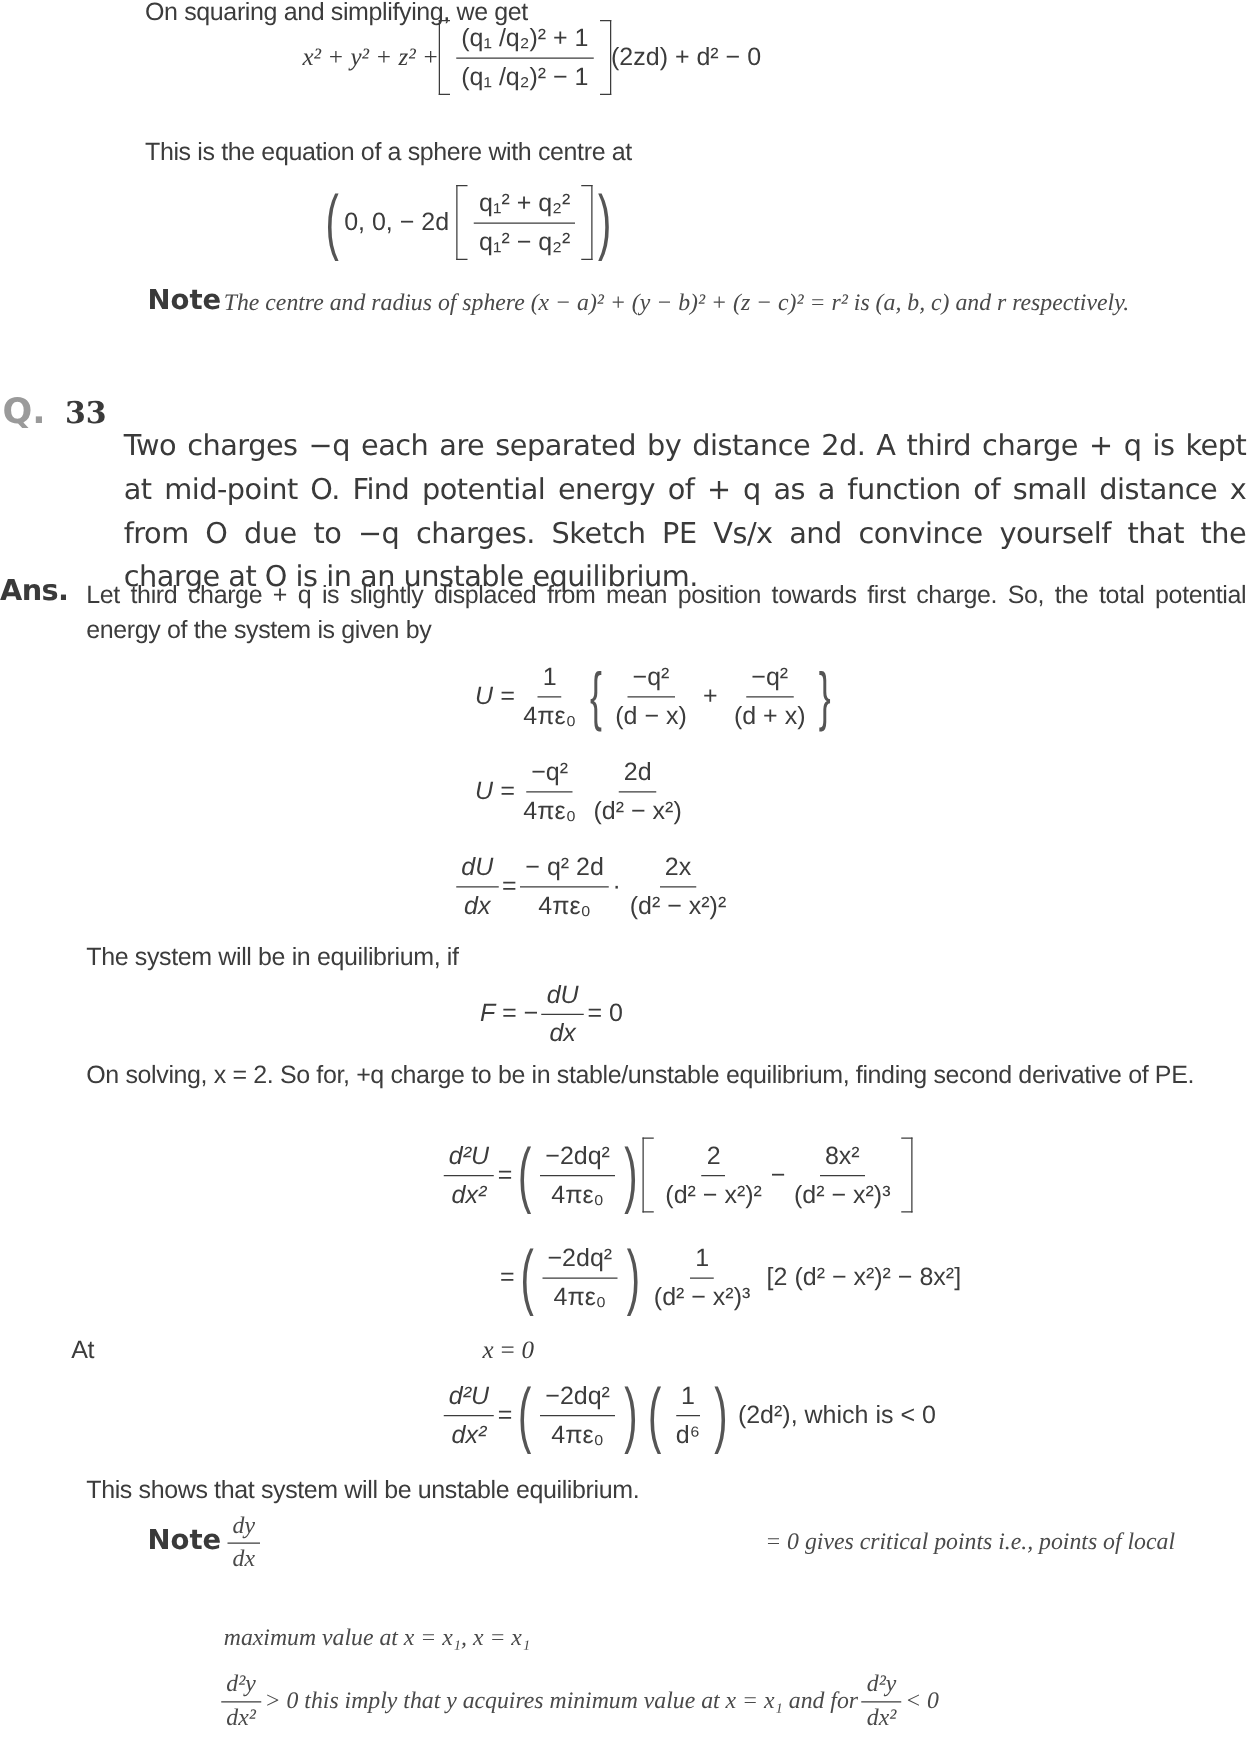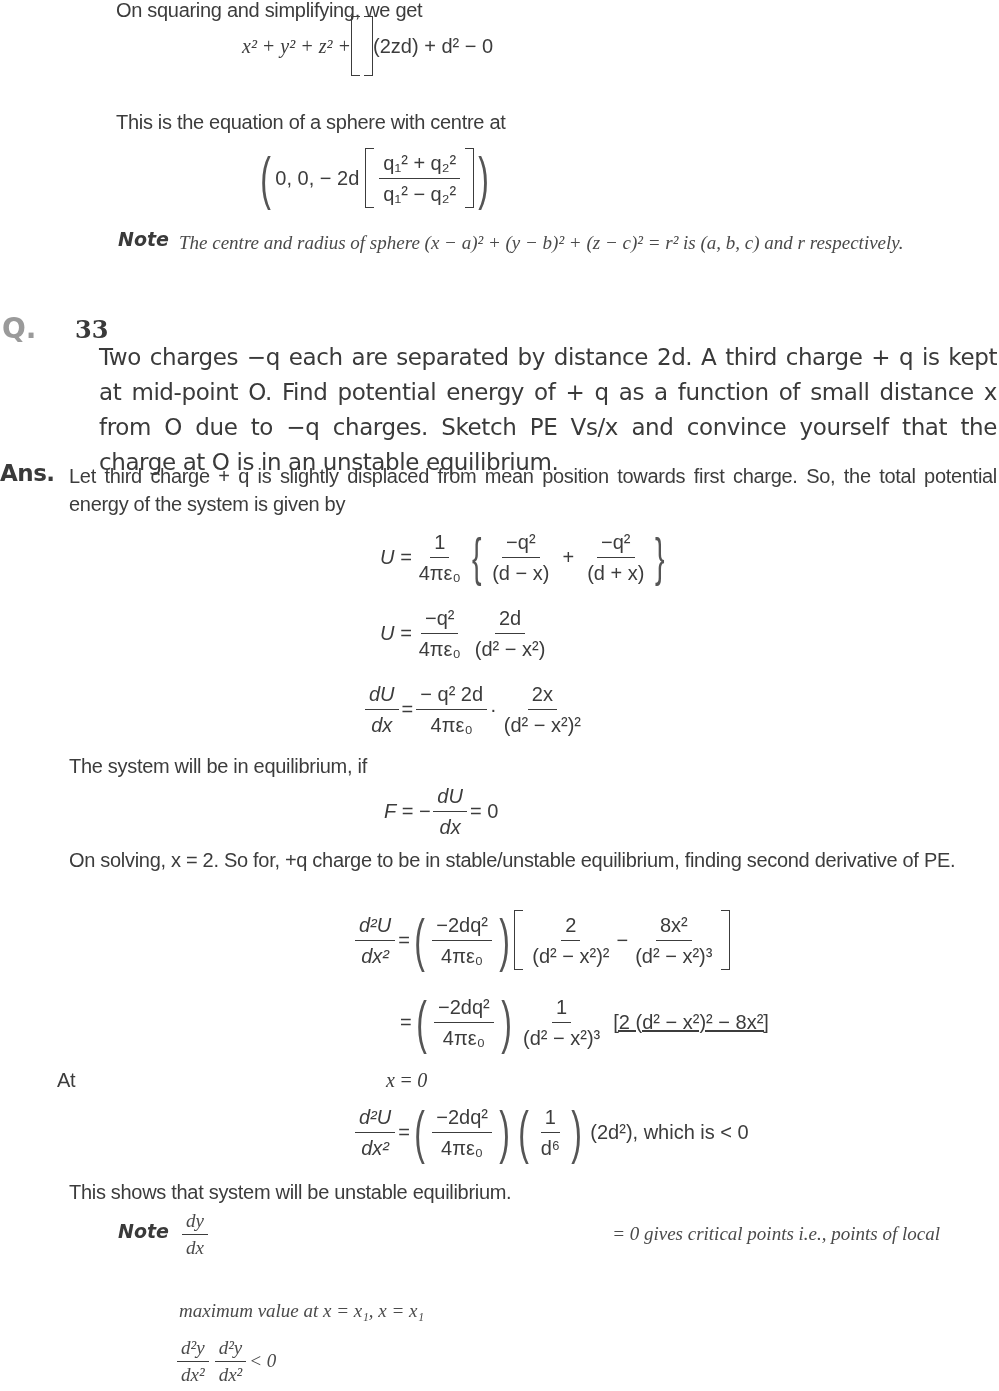--- a/index.html
+++ b/index.html
@@ -11,36 +11,40 @@
   .it { font-style:italic; }
   .serif-it { font-family:"Liberation Serif", serif; font-style:italic; }
   .frac { display:inline-flex; flex-direction:column; align-items:center; vertical-align:middle; margin:0 3px; }
   .frac > .num { padding:0 4px 2px 4px; border-bottom:1.3px solid #3c3c3c; line-height:26px; }
   .frac > .den { padding:2px 4px 0 4px; line-height:26px; }
   .bigp { font-size:58px; font-weight:100; line-height:58px; transform:scaleX(0.55); display:inline-block; color:#555; }
   .bigb { display:inline-block; width:8px; height:58px; border:1.4px solid #3c3c3c; }
   .bigb.l { border-right:none; margin-right:2px; }
   .bigb.r { border-left:none; margin-left:2px; }
   .op { margin:0 6px; }
-  .note-label { font-family:"DejaVu Sans", sans-serif; font-weight:bold; font-style:italic; font-size:19px; color:#3a3a3a; }
+  .note-label { font-family:"DejaVu Sans", sans-serif; font-weight:bold; font-size:22px; color:#3a3a3a; }
   .note-text { font-family:"Liberation Serif", serif; font-style:italic; font-size:19px; color:#4a4a4a; line-height:30px; }
   .q-label { font-family:"DejaVu Sans", sans-serif; font-weight:bold; font-size:28px; color:#9a9a9a; }
   .q-num { font-family:"DejaVu Serif", serif; font-weight:bold; font-size:24px; color:#3a3a3a; }
   .q-text { font-family:"DejaVu Sans", sans-serif; font-size:23px; line-height:35px; color:#3a3a3a; letter-spacing:-0.4px; text-align:justify;margin-top:28px; }
   .ans-label { font-family:"DejaVu Sans", sans-serif; font-weight:bold; font-size:23px; color:#3a3a3a; letter-spacing:-0.5px; }
   .just { text-align:justify; }
 </style>
 </head>
 <body>
 
 <div class="abs txt" style="left:116px; top:-4px;">On squaring and simplifying, we get</div>
 
 <div class="abs math" style="left:242px; top:11px; height:70px;">
   <span class="serif-it">x² + y² + z² +</span>
   <span class="bigb l"></span>
+  <span class="frac">
+    <span class="num">(q₁ /q₂)² + 1</span>
+    <span class="den">(q₁ /q₂)² − 1</span>
+  </span>
   <span class="bigb r"></span>
   <span>(2zd) + d² − 0</span>
 </div>
 
 <div class="abs txt" style="left:116px; top:108px;">This is the equation of a sphere with centre at</div>
 
 <div class="abs math" style="left:256px; top:138px; height:80px;">
   <span class="bigp">(</span>
   <span>0, 0, − 2d</span>
   <span class="bigb l" style="margin-left:6px;"></span>
@@ -52,21 +56,21 @@
   <span class="bigp">)</span>
 </div>
 
 <div class="abs" style="left:118px; top:228px; width:822px;">
   <span class="note-label" style="position:absolute; left:0; top:0;">Note</span>
   <div class="note-text just" style="margin-left:61px;">The centre and radius of sphere (x − a)² + (y − b)² + (z − c)² = r² is (a, b, c) and r respectively.</div>
 </div>
 
 <div class="abs" style="left:0; top:312px; width:999px;">
   <span class="q-label" style="position:absolute; left:2px; top:0;">Q.</span>
-  <span class="q-num" style="position:absolute; left:52px; top:3px;margin-left:23px;">33</span>
+  <span class="q-num" style="position:absolute; left:52px; top:3px;">33</span>
   <div class="q-text" style="margin-left:99px; width:898px; text-indent:0;">Two charges −q each are separated by distance 2d. A third charge + q is kept at mid-point O. Find potential energy of + q as a function of small distance x from O due to −q charges. Sketch PE Vs/x and convince yourself that the charge at O is in an unstable equilibrium.</div>
 </div>
 
 <span class="abs ans-label" style="left:0; top:460px;">Ans.</span>
 <div class="abs txt just" style="left:69px; top:462px; width:928px;">Let third charge + q is slightly displaced from mean position towards first charge. So, the total potential energy of the system is given by</div>
 
 <div class="abs math" style="left:380px; top:522px; height:70px;">
   <span class="it">U =</span>
   <span class="frac">
     <span class="num">1</span>
@@ -157,21 +161,21 @@
   <span class="bigp">(</span>
   <span class="frac">
     <span class="num">−2dq²</span>
     <span class="den">4πε₀</span>
   </span>
   <span class="bigp">)</span>
   <span class="frac">
     <span class="num">1</span>
     <span class="den">(d² − x²)³</span>
   </span>
-  <span style="margin-left:6px;text-decoration:underline;">[2 (d² − x²)² − 8x²]</span>
+  <span style="margin-left:6px;">[2 (d² − x²)² − 8x²]</span>
 </div>
 
 <div class="abs txt" style="left:57px; top:1066px;">At</div>
 <div class="abs txt serif-it" style="left:386px; top:1066px;">x = 0</div>
 
 <div class="abs math" style="left:352px; top:1094px; height:76px;">
   <span class="frac it">
     <span class="num">d²U</span>
     <span class="den">dx²</span>
   </span>
@@ -201,19 +205,20 @@
       <span class="den" style="line-height:22px;">dx</span>
     </span>
     <span>= 0 gives critical points i.e., points of local</span>
   </div>
   <div class="note-text" style="position:absolute; left:61px; top:90px;">maximum value at x = x₁, x = x₁</div>
   <div class="note-text" style="position:absolute; left:56px; top:126px; display:flex; align-items:center; height:58px; white-space:nowrap;">
     <span class="frac">
       <span class="num" style="line-height:22px;">d²y</span>
       <span class="den" style="line-height:22px;">dx²</span>
     </span>
+    <span>&gt; 0 this imply that y acquires minimum value at x = x₁ and for</span>
     <span class="frac">
       <span class="num" style="line-height:22px;">d²y</span>
       <span class="den" style="line-height:22px;">dx²</span>
     </span>
     <span>&lt; 0</span>
   </div>
 </div>
 
 </body></html>

